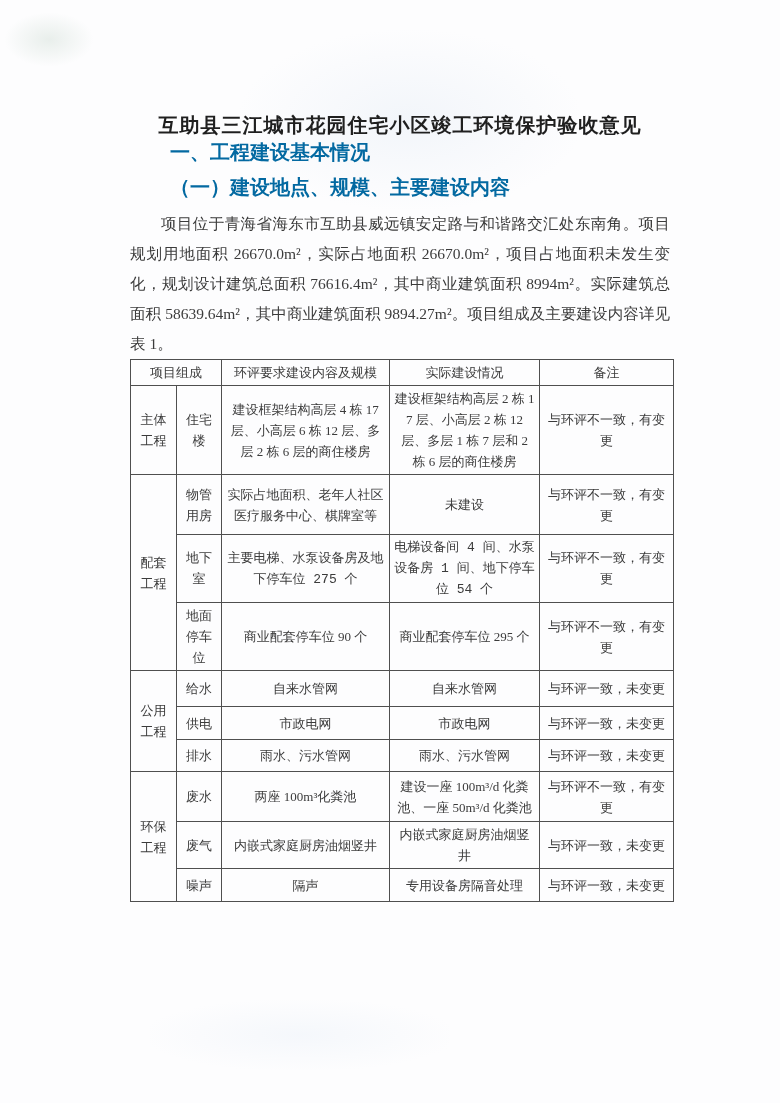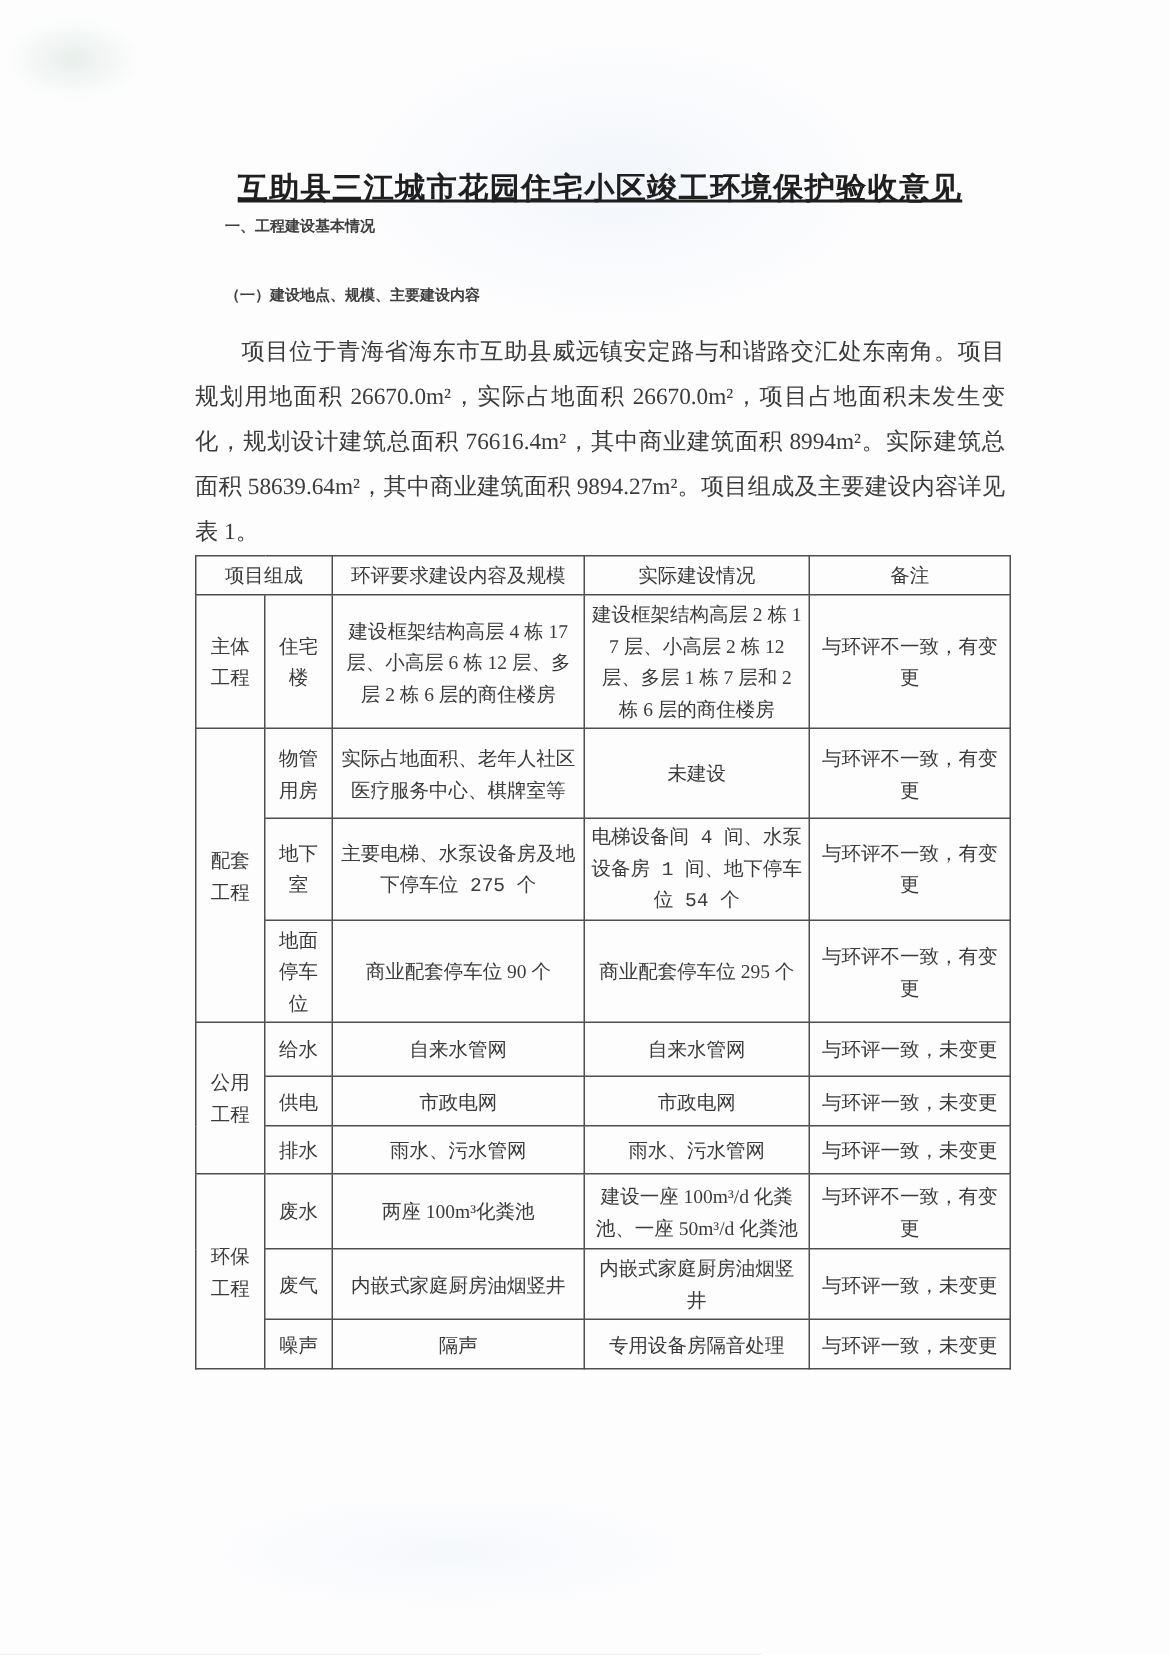--- a/index.html
+++ b/index.html
@@ -39,45 +39,44 @@
     padding-top: 112px;
   }
   .doc-title {
     margin: 0;
     font-family: "Liberation Sans", sans-serif;
     font-size: 20px;
     font-weight: bold;
     letter-spacing: 1px;
     text-align: center;
     color: #1f1f1f;
-    text-decoration: underline;
   }
   .para {
     margin: 12px 0 0 0;
     font-size: 15.5px;
     line-height: 34px;
     text-align: justify;
     text-indent: 2em;
     color: #3b3b3b;
   }
   .para-2 {
     line-height: 30px;
     margin-top: 12px;
   }
   .sec-heading {
     margin: 3px 0 0 0;
     font-family: "Liberation Sans", sans-serif;
-    font-size: 10px;
+    font-size: 20px;
     font-weight: bold;
-    color: #404040;
+    color: #0369a1;
     text-indent: 2em;
     line-height: 20px;
   }
   .sec-heading-2 {
-    margin-top: 26px;
+    margin-top: 15px;
   }
   .tbl-caption {
     margin: 12px 0 5px 0;
     font-family: "Liberation Sans", sans-serif;
     font-size: 13.5px;
     font-weight: bold;
     text-align: center;
     color: #242424;
     letter-spacing: 0.5px;
   }

